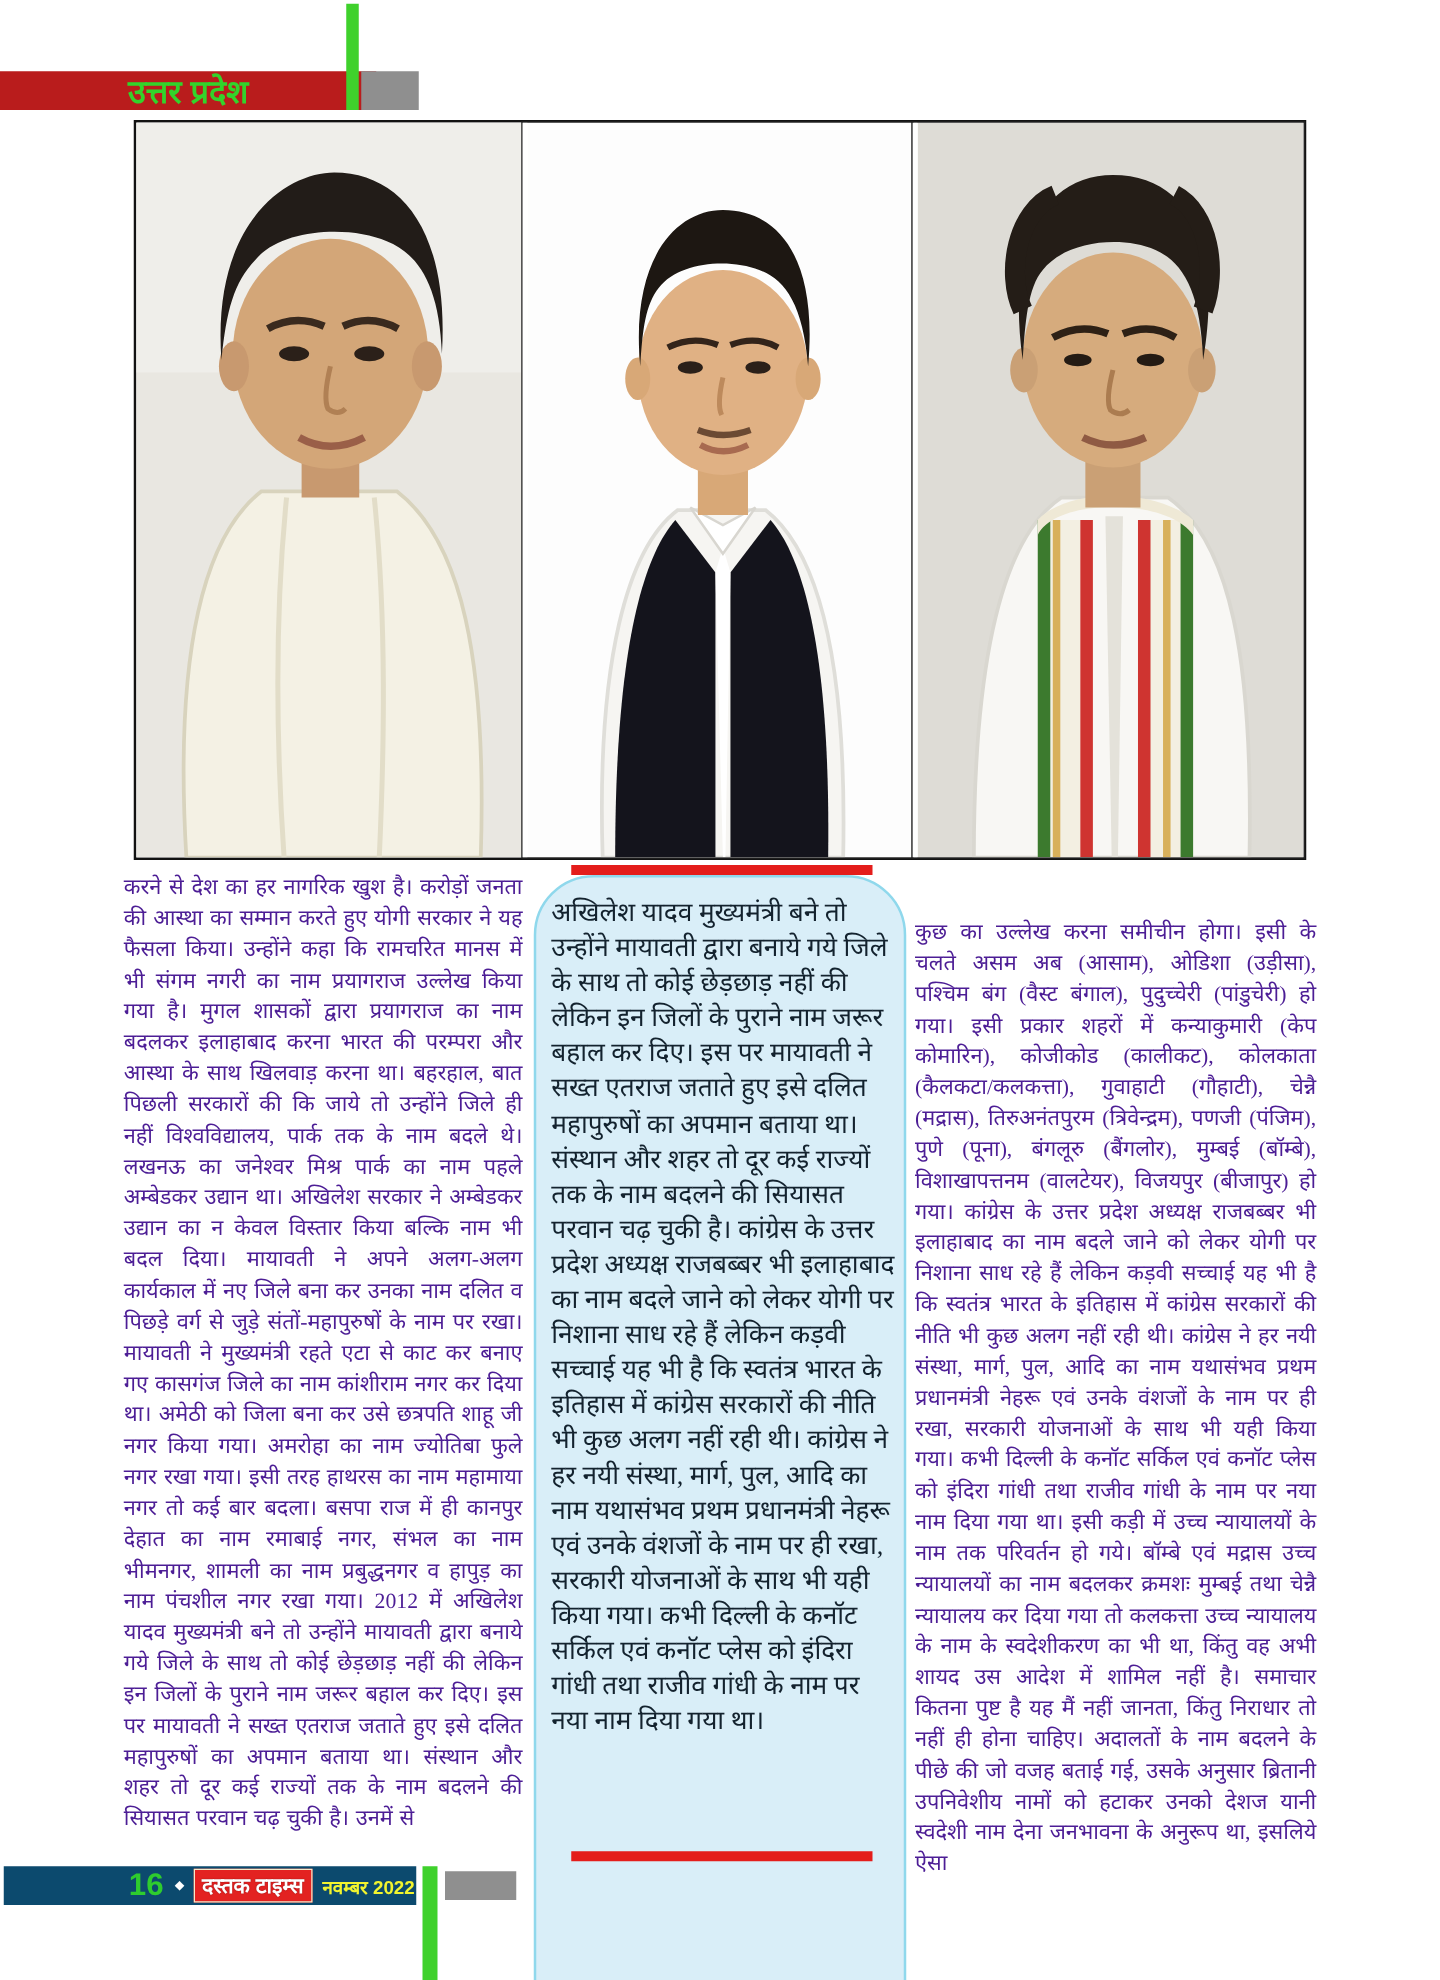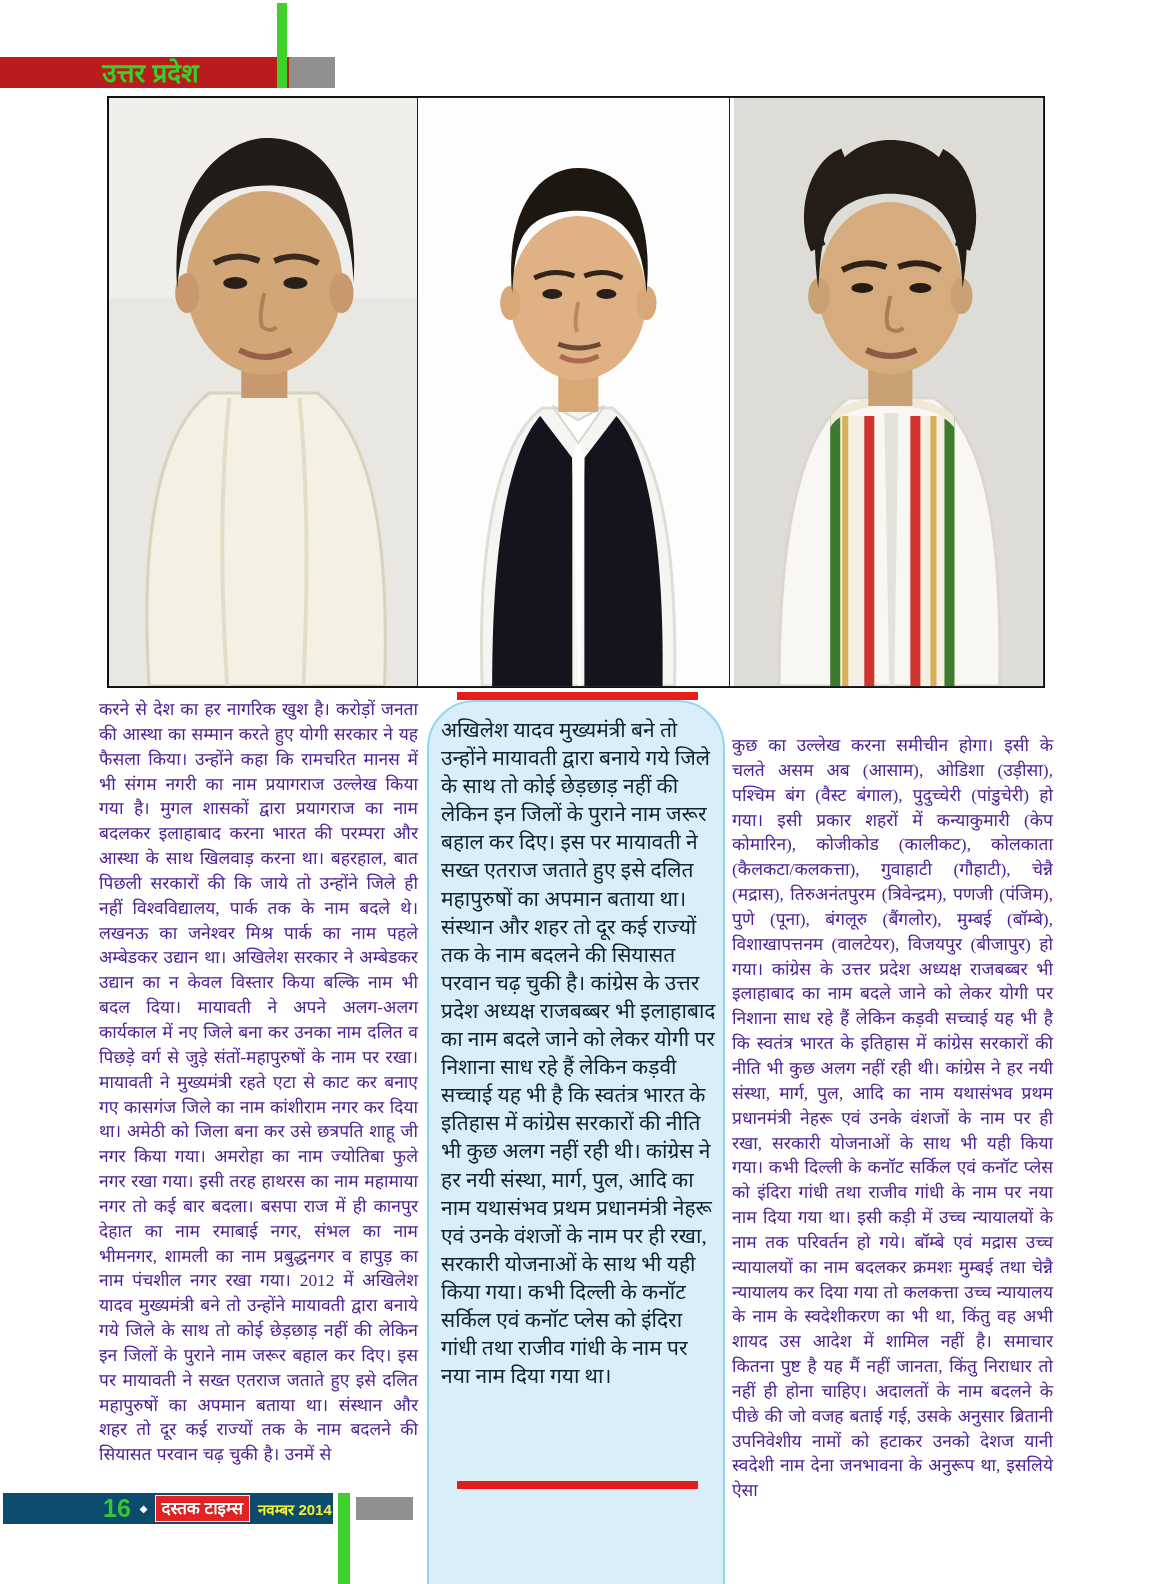--- a/index.html
+++ b/index.html
@@ -179,16 +179,16 @@
 <div class="pq-bar pq-bar-top"></div>
 <div class="pull-quote">अखिलेश यादव मुख्यमंत्री बने तो उन्होंने मायावती द्वारा बनाये गये जिले के साथ तो कोई छेड़छाड़ नहीं की लेकिन इन जिलों के पुराने नाम जरूर बहाल कर दिए। इस पर मायावती ने सख्त एतराज जताते हुए इसे दलित महापुरुषों का अपमान बताया था। संस्थान और शहर तो दूर कई राज्यों तक के नाम बदलने की सियासत परवान चढ़ चुकी है। कांग्रेस के उत्तर प्रदेश अध्यक्ष राजबब्बर भी इलाहाबाद का नाम बदले जाने को लेकर योगी पर निशाना साध रहे हैं लेकिन कड़वी सच्चाई यह भी है कि स्वतंत्र भारत के इतिहास में कांग्रेस सरकारों की नीति भी कुछ अलग नहीं रही थी। कांग्रेस ने हर नयी संस्था, मार्ग, पुल, आदि का नाम यथासंभव प्रथम प्रधानमंत्री नेहरू एवं उनके वंशजों के नाम पर ही रखा, सरकारी योजनाओं के साथ भी यही किया गया। कभी दिल्ली के कनॉट सर्किल एवं कनॉट प्लेस को इंदिरा गांधी तथा राजीव गांधी के नाम पर नया नाम दिया गया था।</div>
 <div class="pq-bar pq-bar-bottom"></div>
 
 <div class="col col-right">कुछ का उल्लेख करना समीचीन होगा। इसी के चलते असम अब (आसाम), ओडिशा (उड़ीसा), पश्चिम बंग (वैस्ट बंगाल), पुदुच्चेरी (पांडुचेरी) हो गया। इसी प्रकार शहरों में कन्याकुमारी (केप कोमारिन), कोजीकोड (कालीकट), कोलकाता (कैलकटा/कलकत्ता), गुवाहाटी (गौहाटी), चेन्नै (मद्रास), तिरुअनंतपुरम (त्रिवेन्द्रम), पणजी (पंजिम), पुणे (पूना), बंगलूरु (बैंगलोर), मुम्बई (बॉम्बे), विशाखापत्तनम (वालटेयर), विजयपुर (बीजापुर) हो गया। कांग्रेस के उत्तर प्रदेश अध्यक्ष राजबब्बर भी इलाहाबाद का नाम बदले जाने को लेकर योगी पर निशाना साध रहे हैं लेकिन कड़वी सच्चाई यह भी है कि स्वतंत्र भारत के इतिहास में कांग्रेस सरकारों की नीति भी कुछ अलग नहीं रही थी। कांग्रेस ने हर नयी संस्था, मार्ग, पुल, आदि का नाम यथासंभव प्रथम प्रधानमंत्री नेहरू एवं उनके वंशजों के नाम पर ही रखा, सरकारी योजनाओं के साथ भी यही किया गया। कभी दिल्ली के कनॉट सर्किल एवं कनॉट प्लेस को इंदिरा गांधी तथा राजीव गांधी के नाम पर नया नाम दिया गया था। इसी कड़ी में उच्च न्यायालयों के नाम तक परिवर्तन हो गये। बॉम्बे एवं मद्रास उच्च न्यायालयों का नाम बदलकर क्रमशः मुम्बई तथा चेन्नै न्यायालय कर दिया गया तो कलकत्ता उच्च न्यायालय के नाम के स्वदेशीकरण का भी था, किंतु वह अभी शायद उस आदेश में शामिल नहीं है। समाचार कितना पुष्ट है यह मैं नहीं जानता, किंतु निराधार तो नहीं ही होना चाहिए। अदालतों के नाम बदलने के पीछे की जो वजह बताई गई, उसके अनुसार ब्रितानी उपनिवेशीय नामों को हटाकर उनको देशज यानी स्वदेशी नाम देना जनभावना के अनुरूप था, इसलिये ऐसा</div>
 
 <div class="footer-bar">
   <span class="footer-page">16</span>
   <span class="footer-diamond">◆</span>
   <span class="footer-logo">दस्तक टाइम्स</span>
-  <span class="footer-date">नवम्बर 2014</span>
+  <span class="footer-date">नवम्बर 2022</span>
 </div>
 <div class="footer-stripe"></div>
 <div class="footer-graybox"></div>
 
 </body></html>

